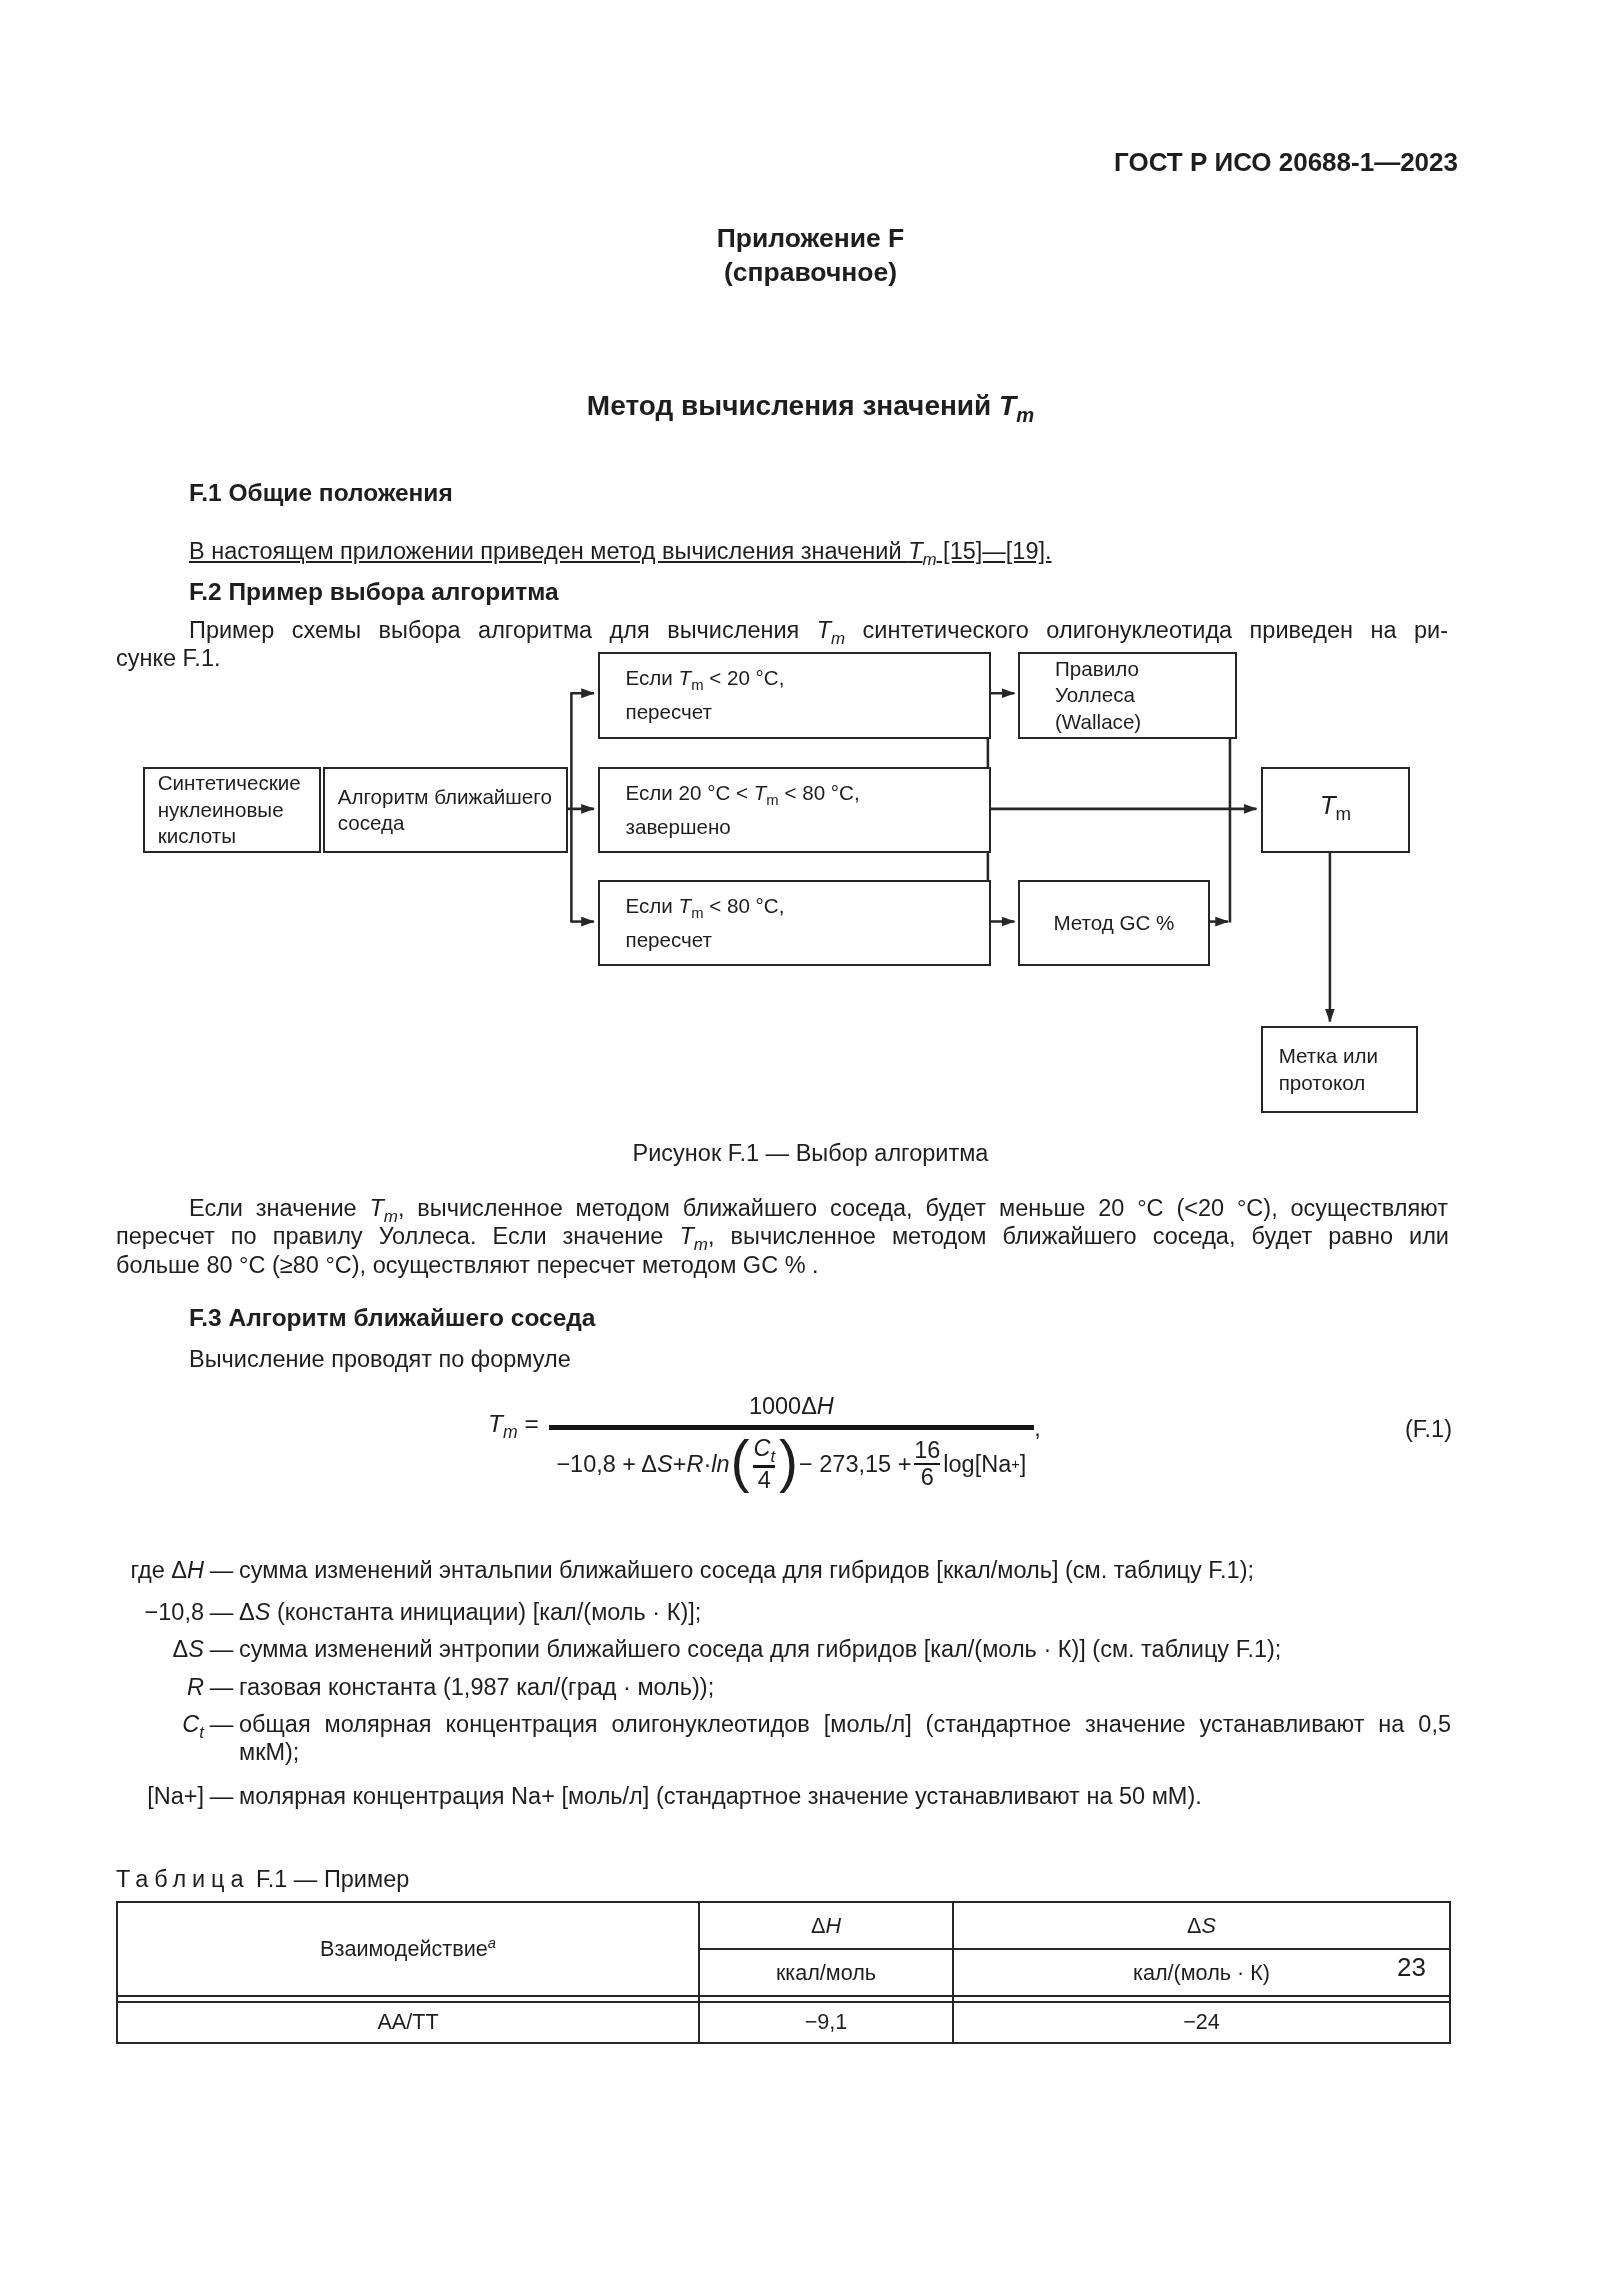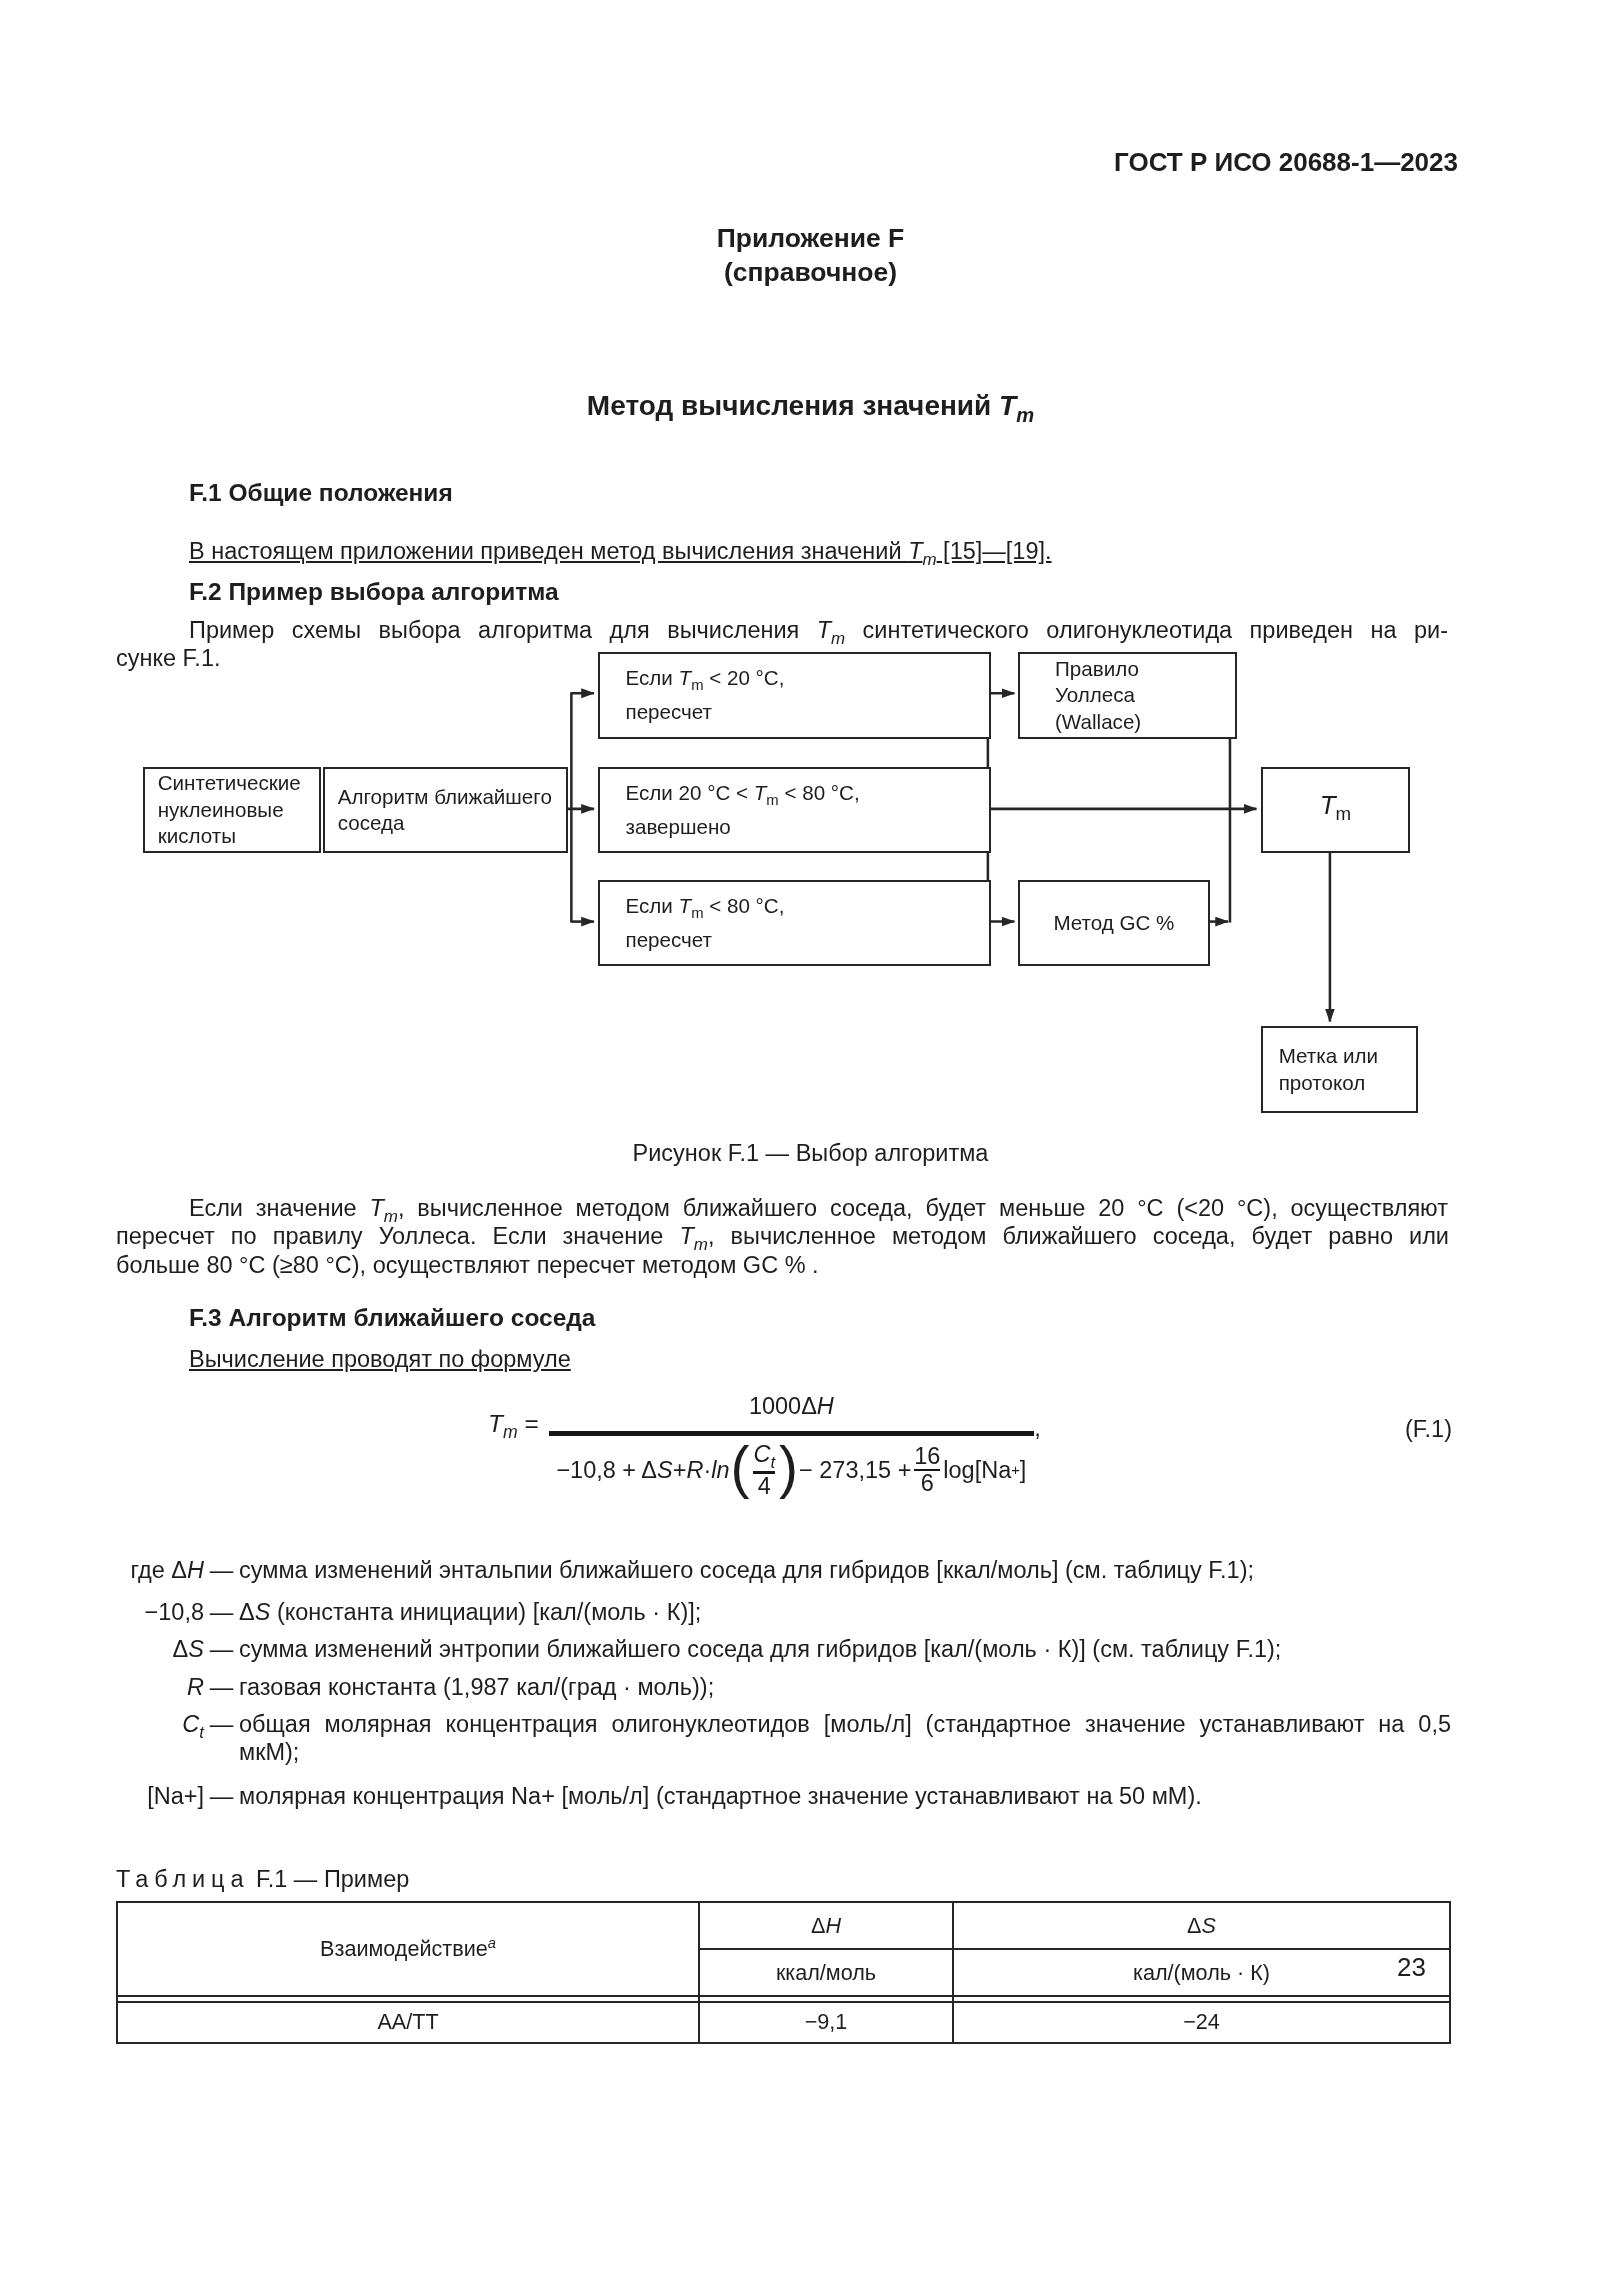--- a/index.html
+++ b/index.html
@@ -23,21 +23,21 @@
   .fbox.cpad{padding-left:25.5px;padding-right:5.9px;}
   .fbox.cc{align-items:center;text-align:center;padding:0 3.9px;}
   svg.wires{position:absolute;left:0;top:0;pointer-events:none;}
   
   .formula{position:absolute;display:flex;align-items:flex-start;font-size:23.5px;}
   .frac{display:inline-flex;flex-direction:column;align-items:center;}
   .frac .bar{height:4.9px;background:#161616;align-self:stretch;}
   .sfrac{display:inline-flex;flex-direction:column;align-items:center;line-height:1.05;margin:0 2.9px;}
   .sfrac .sbar{height:2.5px;background:#161616;align-self:stretch;}
   .den{display:flex;align-items:center;padding:5.9px 7.8px 0 7.8px;}
-  .num{padding-bottom:11px;}
+  .num{padding-bottom:5px;}
   .bigp{font-size:57px;font-weight:400;line-height:0.9;margin:0 1px;transform:translateY(-2px);}
   .it{font-style:italic;}
   sup.pl{font-size:14.7px;}
   
   .defrow{position:absolute;left:116px;width:1335px;display:flex;font-size:23.5px;line-height:28px;}
   .dterm{width:73px;text-align:right;flex:none;}
   .ddash{width:43px;text-align:center;flex:none;}
   .dtext{flex:1;}
   
   .tbl{position:absolute;border-collapse:collapse;table-layout:fixed;background:#fff;font-size:21.6px;}
@@ -146,21 +146,21 @@
 
   <div class="abs body-t jline" style="left:189px;top:1194px;width:1259px;">
     <span>Если значение </span><span class="var"><i>T</i><sub><i>m</i></sub></span><span>, вычисленное методом ближайшего соседа, будет меньше 20 °С (&lt;20 °С), осуществляют</span>
   </div>
   <div class="abs body-t jline" style="left:116px;top:1222px;width:1333px;">
     <span>пересчет по правилу Уоллеса. Если значение </span><span class="var"><i>T</i><sub><i>m</i></sub></span><span>, вычисленное методом ближайшего соседа, будет равно или</span>
   </div>
   <div class="abs body-t" style="left:116px;top:1251px;">больше 80 °С (≥80 °С), осуществляют пересчет методом GC % .</div>
 
   <div class="abs shead" style="left:189px;top:1304px;">F.3  Алгоритм ближайшего соседа</div>
-  <div class="abs body-t" style="left:189px;top:1345px;text-decoration:underline;">Вычисление проводят по формуле</div>
+  <div class="abs body-t" style="left:189px;top:1345px;">Вычисление проводят по формуле</div>
 
   <div class="formula" style="left:488px;top:1393px;">
     <span class="var" style="margin-top:16.7px;font-size:24.5px;"><i>T</i><sub><i>m</i></sub><span> =</span></span>
     <span style="width:9.8px;"></span>
     <span class="frac">
       <span class="num"><span>1000Δ</span><i>H</i></span>
       <span class="bar"></span>
       <span class="den">
         <span>−10,8 + Δ</span>
           <i>S</i>

